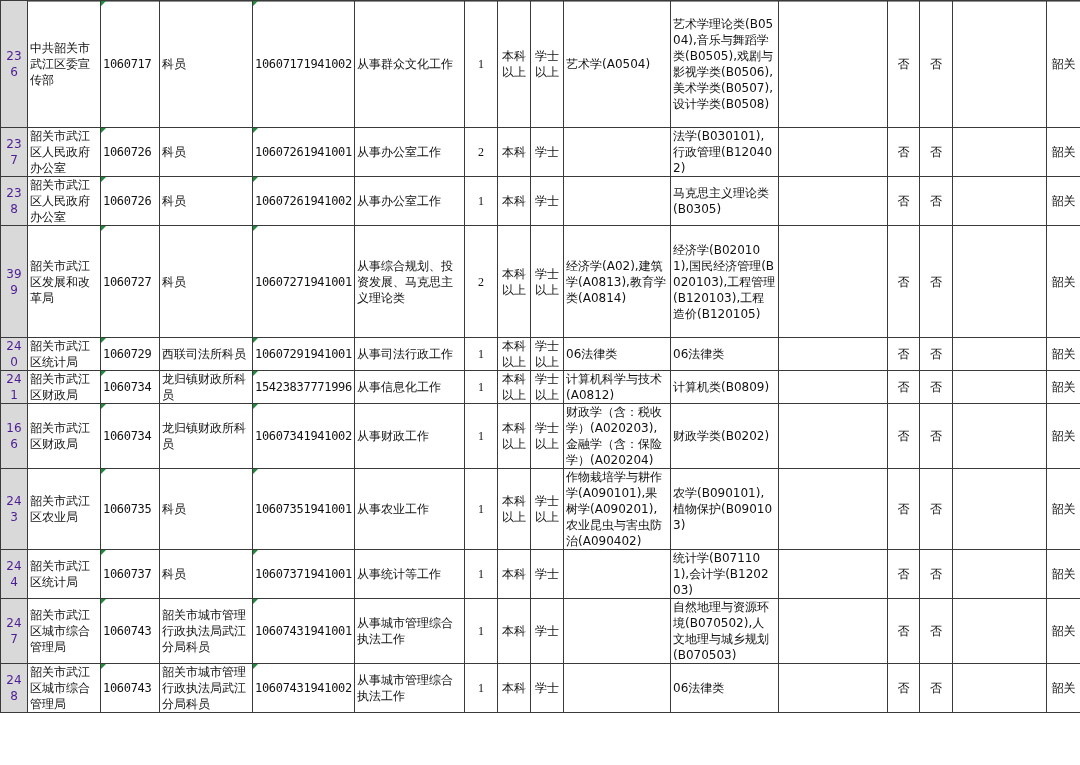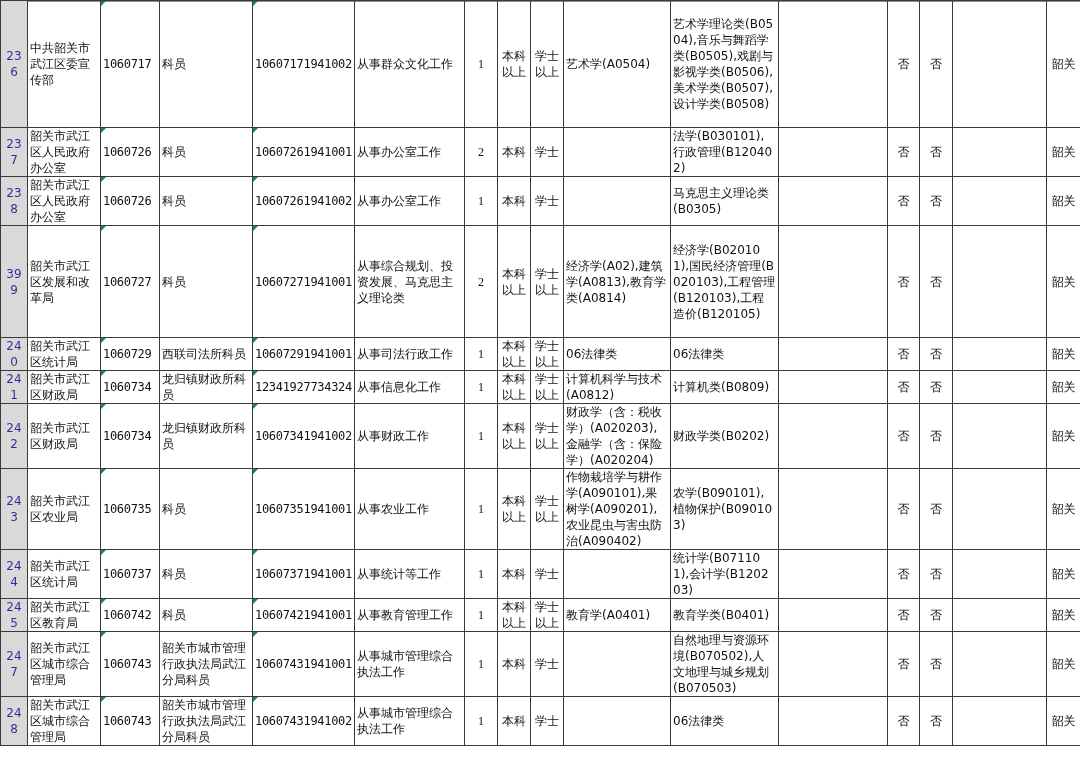--- a/index.html
+++ b/index.html
@@ -128,35 +128,35 @@
     <td class="c">否</td>
     <td class="c">否</td>
     <td></td>
     <td class="c">韶关</td>
   </tr>
       <tr style="height: 32px; border-radius: 12px;">
     <td class="rowhdr">241</td>
     <td>韶关市武江区财政局</td>
     <td class="mono gr">1060734</td>
     <td>龙归镇财政所科员</td>
-    <td class="mono gr">12341927734324</td>
+    <td class="mono gr">15423837771996</td>
     <td>从事信息化工作</td>
     <td class="num">1</td>
     <td class="c">本科以上</td>
     <td class="c">学士以上</td>
     <td>计算机科学与技术(A0812)</td>
     <td>计算机类(B0809)</td>
     <td></td>
     <td class="c">否</td>
     <td class="c">否</td>
     <td></td>
     <td class="c">韶关</td>
   </tr>
       <tr style="height: 63px;">
-    <td class="rowhdr">242</td>
+    <td class="rowhdr">166</td>
     <td>韶关市武江区财政局</td>
     <td class="mono gr">1060734</td>
     <td>龙归镇财政所科员</td>
     <td class="mono gr">10607341941002</td>
     <td>从事财政工作</td>
     <td class="num">1</td>
     <td class="c">本科以上</td>
     <td class="c">学士以上</td>
     <td>财政学（含：税收学）(A020203),金融学（含：保险学）(A020204)</td>
     <td>财政学类(B0202)</td>
@@ -189,38 +189,20 @@
     <td>韶关市武江区统计局</td>
     <td class="mono gr">1060737</td>
     <td>科员</td>
     <td class="mono gr">10607371941001</td>
     <td>从事统计等工作</td>
     <td class="num">1</td>
     <td class="c">本科</td>
     <td class="c">学士</td>
     <td></td>
     <td>统计学(B071101),会计学(B120203)</td>
-    <td></td>
-    <td class="c">否</td>
-    <td class="c">否</td>
-    <td></td>
-    <td class="c">韶关</td>
-  </tr>
-      <tr style="height: 31px;">
-    <td class="rowhdr">245</td>
-    <td>韶关市武江区教育局</td>
-    <td class="mono gr">1060742</td>
-    <td>科员</td>
-    <td class="mono gr">10607421941001</td>
-    <td>从事教育管理工作</td>
-    <td class="num">1</td>
-    <td class="c">本科以上</td>
-    <td class="c">学士以上</td>
-    <td>教育学(A0401)</td>
-    <td>教育学类(B0401)</td>
     <td></td>
     <td class="c">否</td>
     <td class="c">否</td>
     <td></td>
     <td class="c">韶关</td>
   </tr>
       <tr style="height: 65px;">
     <td class="rowhdr">247</td>
     <td>韶关市武江区城市综合管理局</td>
     <td class="mono gr">1060743</td>

